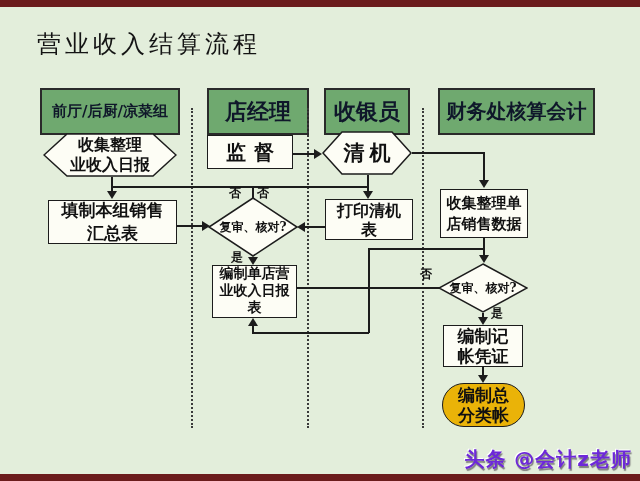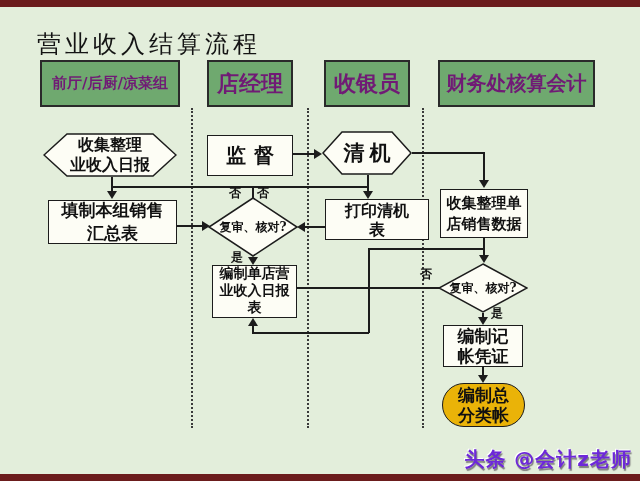--- a/index.html
+++ b/index.html
@@ -10,24 +10,24 @@
   }
   .bar { position:absolute; left:0; width:640px; height:7px; background:#6b1c1c; }
   .bar.top { top:0; }
   .bar.bottom { bottom:0; }
   .title {
     position:absolute; left:37px; top:28px;
     font-size:24px; font-weight:normal; color:#141414; letter-spacing:4px;
     white-space:nowrap;
   }
   .hdr {
-    position:absolute; top:60px; height:47px;
+    position:absolute; top:88px; height:47px;
     background:#6fa96f; border:2px solid #2a2a2a; box-sizing:border-box;
     display:flex; align-items:center; justify-content:center;
-    color:#701a75; font-weight:bold; white-space:nowrap;
+    color:#0f172a; font-weight:bold; white-space:nowrap;
   }
   .sep {
     position:absolute; top:108px; height:320px; width:0;
     border-left:2px dotted #3a3a3a;
   }
   .node {
     position:absolute; box-sizing:border-box;
     display:flex; align-items:center; justify-content:center;
   }
   .rect { background:#fdfdf5; border:1.5px solid #1c1c1c; }
@@ -61,21 +61,21 @@
 <div id="stage">
 
   <div class="bar top"></div>
   <div class="bar bottom"></div>
 
   <div class="title">营业收入结算流程</div>
 
   <div class="hdr" style="left:40px;width:140px;font-size:15px;">
     <span>前厅/后厨/凉菜组</span>
   </div>
-  <div class="hdr" style="left:207px;width:86px;font-size:22px;">
+  <div class="hdr" style="left:207px;width:102px;font-size:22px;">
     <span>店经理</span>
   </div>
   <div class="hdr" style="left:324px;width:86px;font-size:22px;">
     <span>收银员</span>
   </div>
   <div class="hdr" style="left:438px;width:157px;font-size:20px;">
     <span>财务处核算会计</span>
   </div>
 
   <div class="sep" style="left:191px;"></div>
@@ -88,21 +88,21 @@
     </svg>
     <div class="node-text" style="font-size:16px;line-height:20px;">收集整理
 业收入日报</div>
   </div>
 
   <div class="node rect" style="left:48px;top:200px;width:129px;height:44px;">
     <div class="node-text" style="font-size:17px;line-height:23px;">填制本组销售
 汇总表</div>
   </div>
 
-  <div class="node rect" style="left:207px;top:135px;width:86px;height:41px;">
+  <div class="node rect" style="left:207px;top:135px;width:86px;height:34px;">
     <div class="node-text" style="font-size:20px;letter-spacing:8px;padding-left:8px;">监督</div>
   </div>
 
   <div class="node" style="left:208px;top:197px;width:90px;height:60px;">
     <svg class="shape-svg" viewBox="0 0 90 60">
       <polygon points="45,1 89,30 45,59 1,30" fill="#fdfdf5" stroke="#1c1c1c" stroke-width="1.5"></polygon>
     </svg>
     <div class="node-text" style="font-size:12px;">复审、核对?</div>
   </div>
 
@@ -112,21 +112,21 @@
 表</div>
   </div>
 
   <div class="node" style="left:322px;top:131px;width:90px;height:44px;">
     <svg class="shape-svg" viewBox="0 0 90 44">
       <polygon points="20,1 70,1 89,22 70,43 20,43 1,22" fill="#fdfdf5" stroke="#1c1c1c" stroke-width="1.5"></polygon>
     </svg>
     <div class="node-text" style="font-size:21px;letter-spacing:5px;padding-left:5px;">清机</div>
   </div>
 
-  <div class="node rect" style="left:325px;top:199px;width:104px;height:41px;">
+  <div class="node rect" style="left:325px;top:199px;width:88px;height:41px;">
     <div class="node-text" style="font-size:16px;line-height:19px;">打印清机
 表</div>
   </div>
 
   <div class="node rect" style="left:440px;top:189px;width:88px;height:49px;">
     <div class="node-text" style="font-size:15px;line-height:21px;">收集整理单
 店销售数据</div>
   </div>
 
   <div class="node" style="left:438px;top:263px;width:90px;height:50px;">

